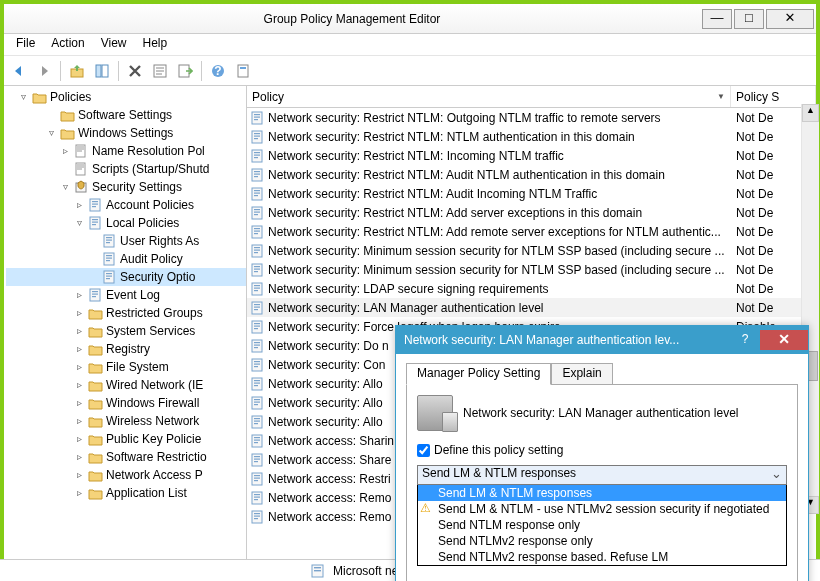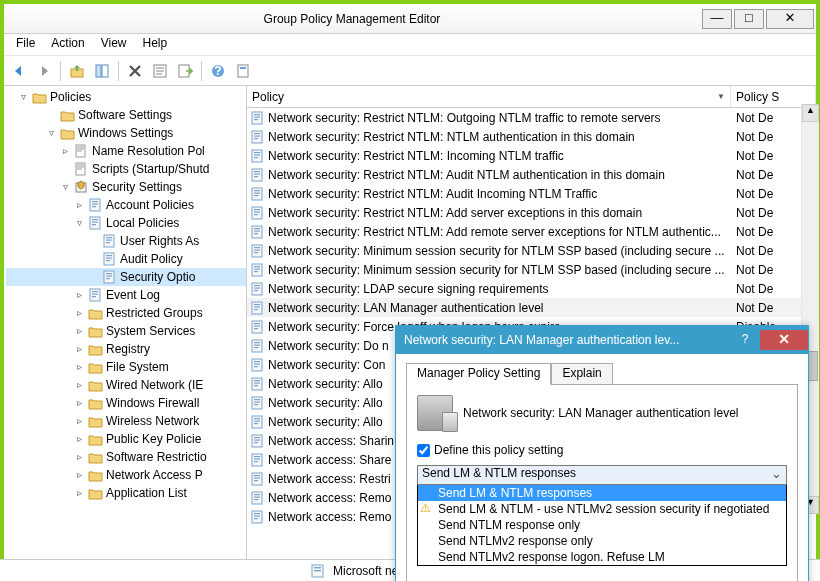--- a/index.html
+++ b/index.html
@@ -699,18 +699,18 @@
         <input type="checkbox" class="chk" checked="" style="">
         <span>Define this policy setting</span>
       </label>
       <div>
         <div class="dd">Send LM &amp; NTLM responses</div>
         <div class="dd-list" id="ddlist">
             <div class="dd-opt sel-opt">Send LM &amp; NTLM responses</div>
             <div class="dd-opt warn">Send LM &amp; NTLM - use NTLMv2 session security if negotiated</div>
             <div class="dd-opt">Send NTLM response only</div>
             <div class="dd-opt">Send NTLMv2 response only</div>
-            <div class="dd-opt">Send NTLMv2 response logon. Refuse LM</div>
+            <div class="dd-opt">Send NTLMv2 response based. Refuse LM</div>
           </div>
       </div>
     </div>
   </div>
 </div>
 
 </body></html>

